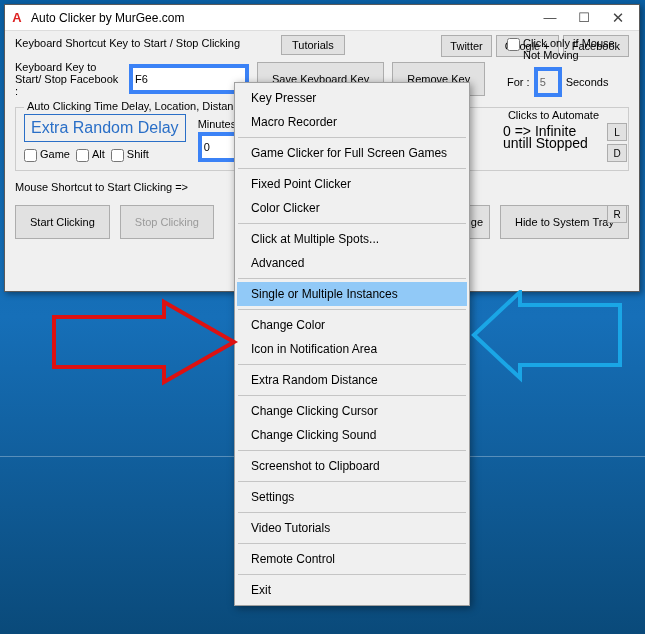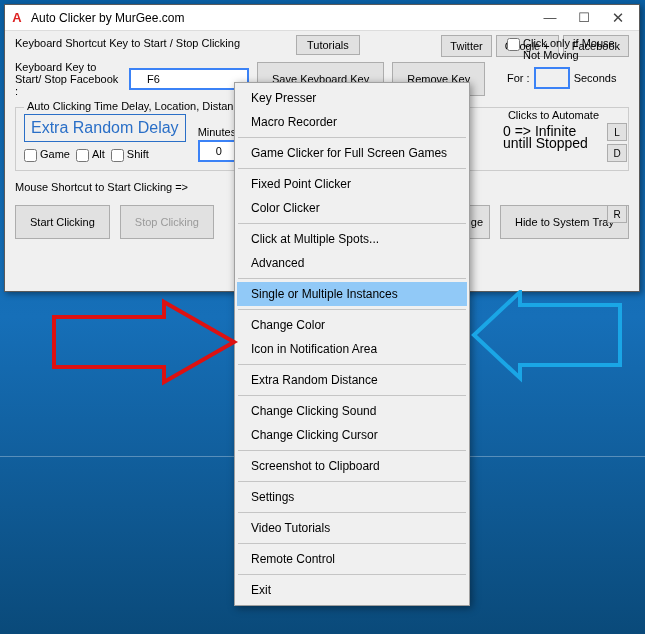--- a/index.html
+++ b/index.html
@@ -8,27 +8,27 @@
 .window{position:absolute;left:4px;top:4px;width:636px;height:288px;background:#f0f0f0;border:1px solid #5a5a5a;box-shadow:2px 2px 6px rgba(0,0,0,.4)}
 .titlebar{height:26px;background:#fff;display:flex;align-items:center;padding:0 4px;border-bottom:1px solid #ddd}
 .titlebar .icon{width:16px;height:16px;display:flex;align-items:center;justify-content:center;font-weight:bold;color:#d22;font-size:13px}
 .titlebar .title{margin-left:6px;font-size:12px}
 .titlebar .spacer{flex:1}
 .winbtn{width:34px;height:22px;display:flex;align-items:center;justify-content:center;font-size:13px;color:#444;background:#fff}
 .winbtn.close{font-size:15px}
 .content{padding:4px 10px 8px 10px}
 .toprow{display:flex;align-items:flex-start}
 .kblabel{width:230px;font-size:11px;padding-top:2px}
-.topbtns{display:flex;gap:2px;margin-left:51px}
+.topbtns{display:flex;gap:2px;margin-left:36px}
 .btn{background:#e1e1e1;border:1px solid #adadad;padding:3px 10px;font-size:11px;cursor:default;text-align:center}
 .btn.small{padding:4px 8px}
 .btn.big{padding:10px 14px;min-width:90px}
 .row2{display:flex;align-items:center;margin-top:6px;gap:8px}
 .keylabel{width:106px;font-size:11px;line-height:12px}
-.tinput{border:2px solid #3b82f6;background:#fff;padding:3px 16px;font-size:11px;height:22px}
+.tinput{border:4px solid #3b82f6;background:#fff;padding:3px 2px;font-size:11px;height:30px}
 .rightcol{position:absolute;right:12px;top:32px;width:120px}
 .chk{display:flex;align-items:flex-start;gap:3px;font-size:11px;line-height:12px}
 .chk input{margin-top:1px}
 .forrow{display:flex;align-items:center;gap:4px;margin-top:6px;font-size:11px}
 .grey{background:#f0f0f0;color:#666}
 .gbox{border:1px solid #ccc;margin-top:10px;padding:6px 8px 8px 8px;position:relative}
 .glabel{position:absolute;top:-8px;left:8px;background:#f0f0f0;padding:0 3px;font-size:11px}
 .grow{display:flex;align-items:flex-end;gap:12px}
 .bluebtn{border:1px solid #2a6fc7;color:#2a6fc7;padding:4px 6px;background:#f0f0f0;font-size:16px}
 .chks{display:flex;gap:6px;margin-top:6px}
@@ -160,22 +160,22 @@
     <div class="mitem">Click at Multiple Spots...</div>
     <div class="mitem">Advanced</div>
     <div class="msep"></div>
     <div class="mitem hl">Single or Multiple Instances</div>
     <div class="msep"></div>
     <div class="mitem">Change Color</div>
     <div class="mitem">Icon in Notification Area</div>
     <div class="msep"></div>
     <div class="mitem">Extra Random Distance</div>
     <div class="msep"></div>
+    <div class="mitem">Change Clicking Cursor</div>
     <div class="mitem">Change Clicking Sound</div>
-    <div class="mitem">Change Clicking Cursor</div>
     <div class="msep"></div>
     <div class="mitem">Screenshot to Clipboard</div>
     <div class="msep"></div>
     <div class="mitem">Settings</div>
     <div class="msep"></div>
     <div class="mitem">Video Tutorials</div>
     <div class="msep"></div>
     <div class="mitem">Remote Control</div>
     <div class="msep"></div>
     <div class="mitem">Exit</div>

